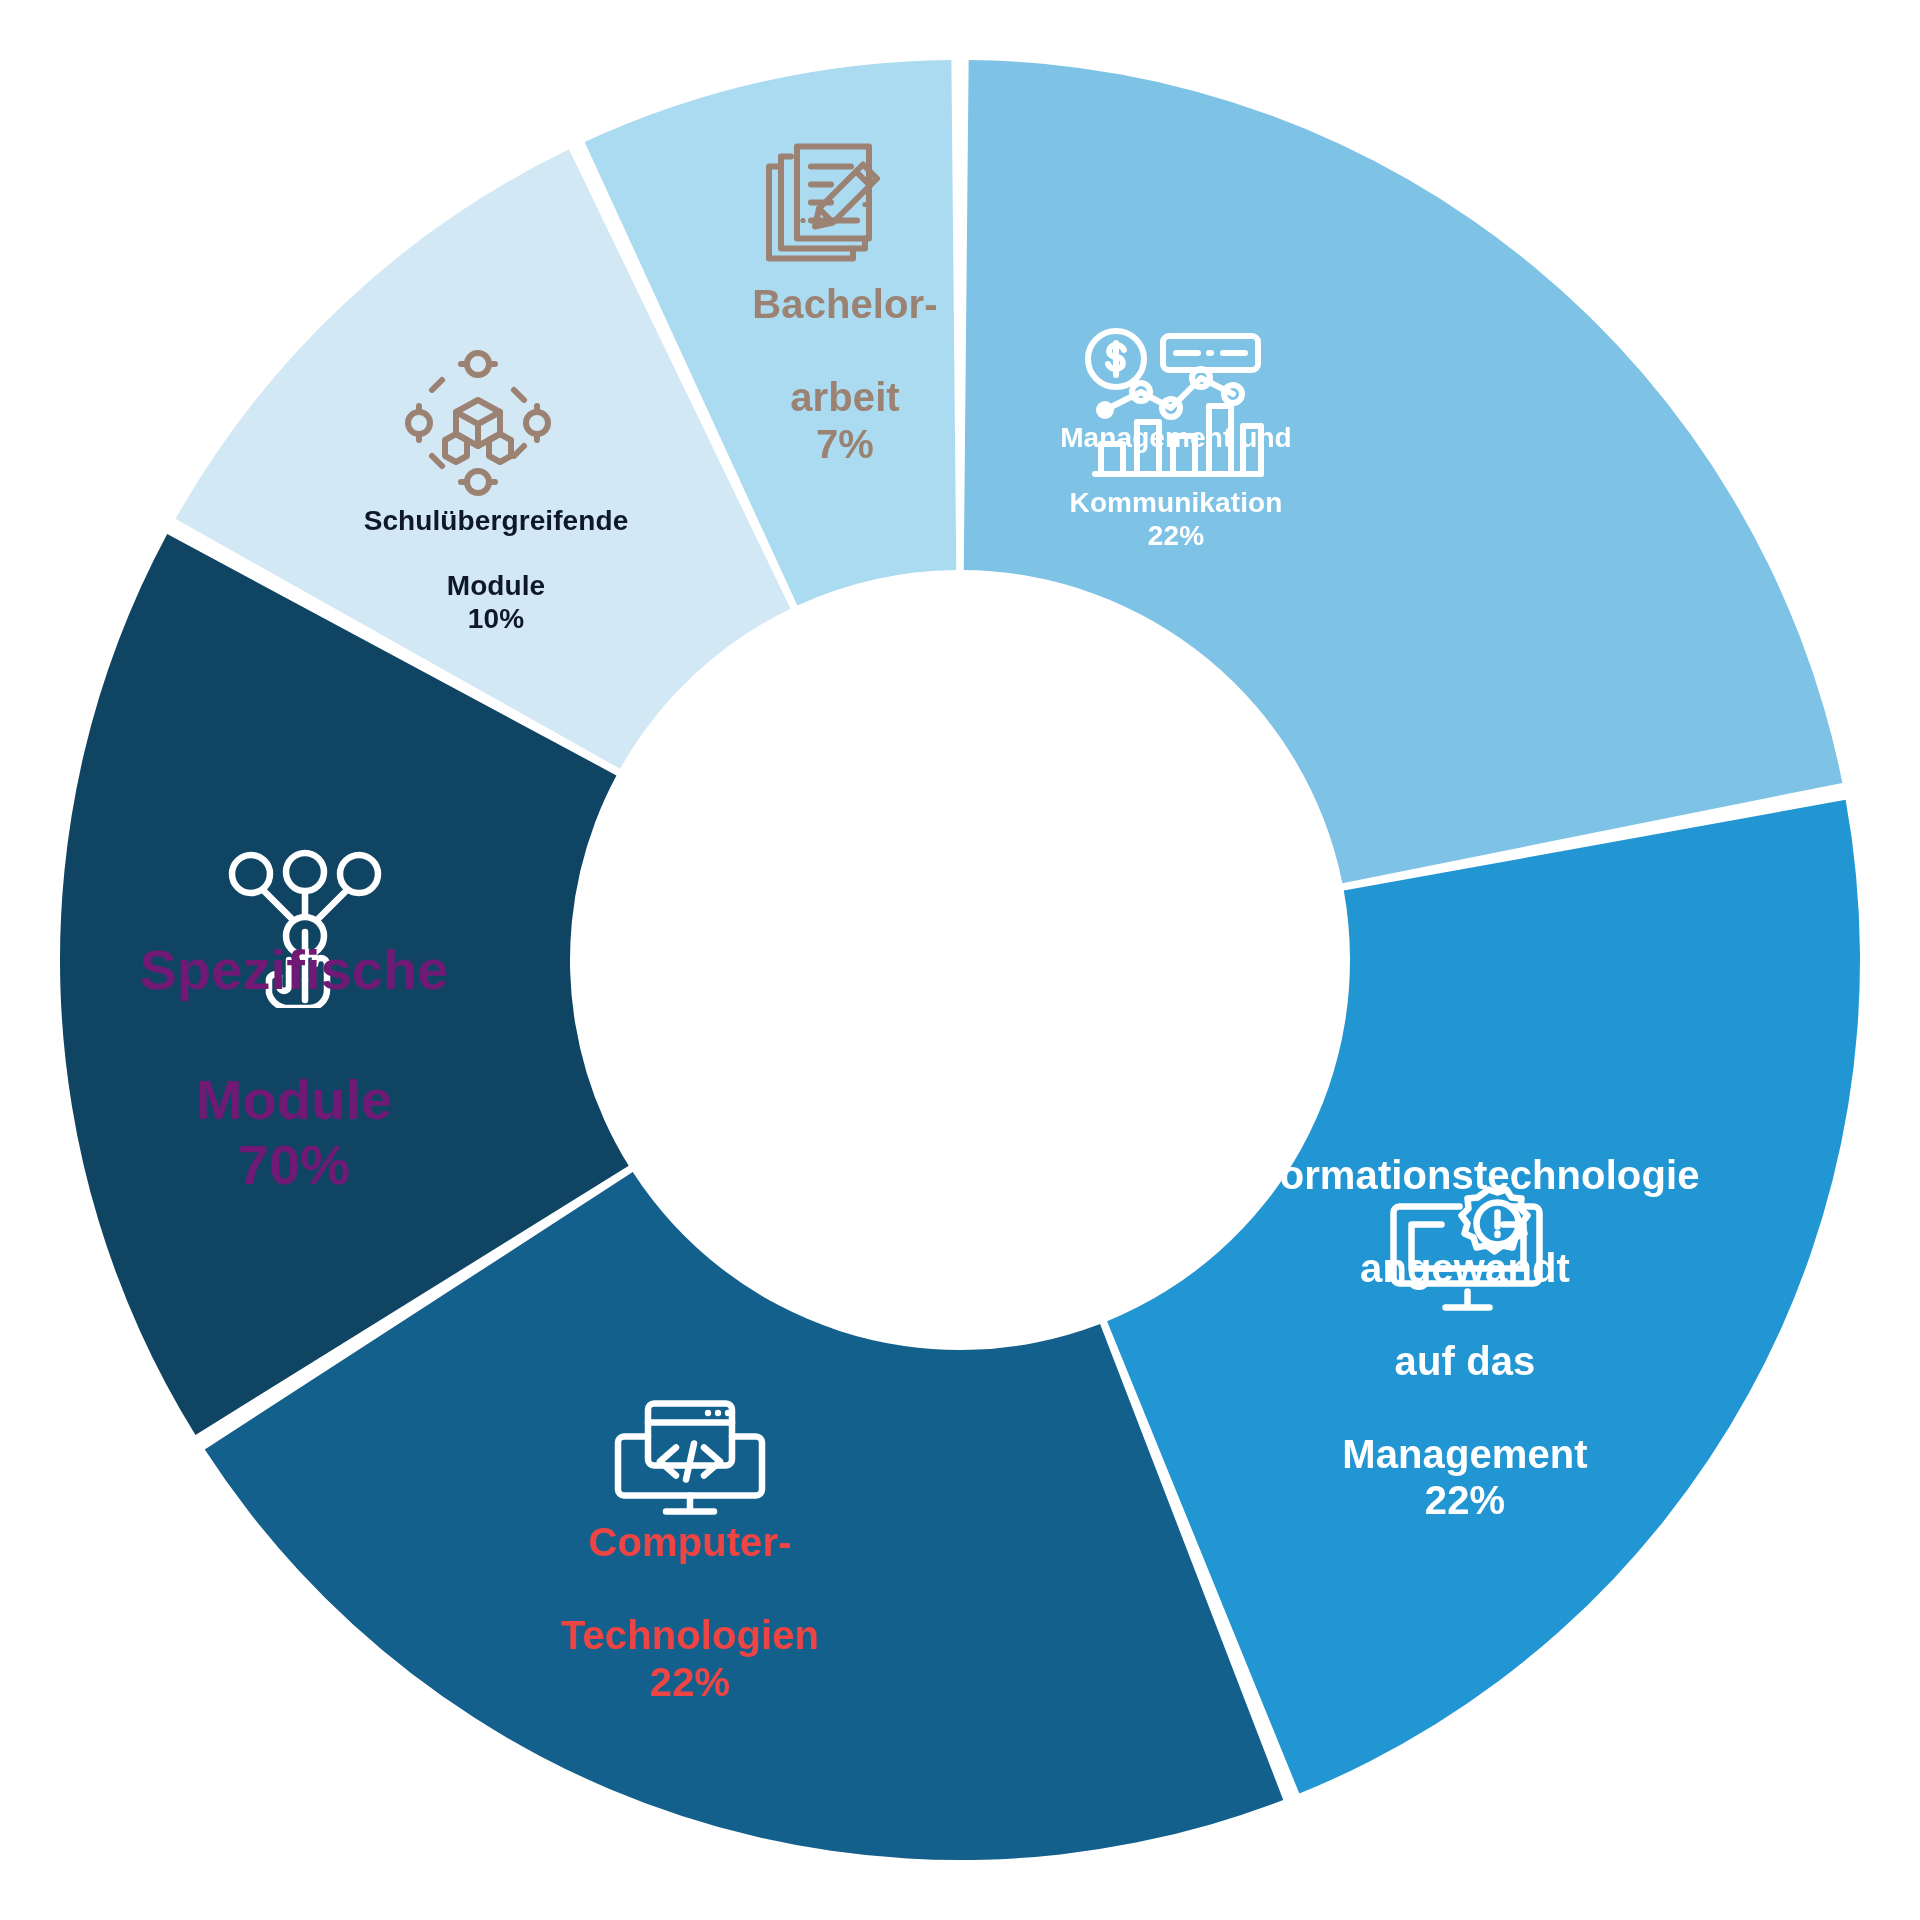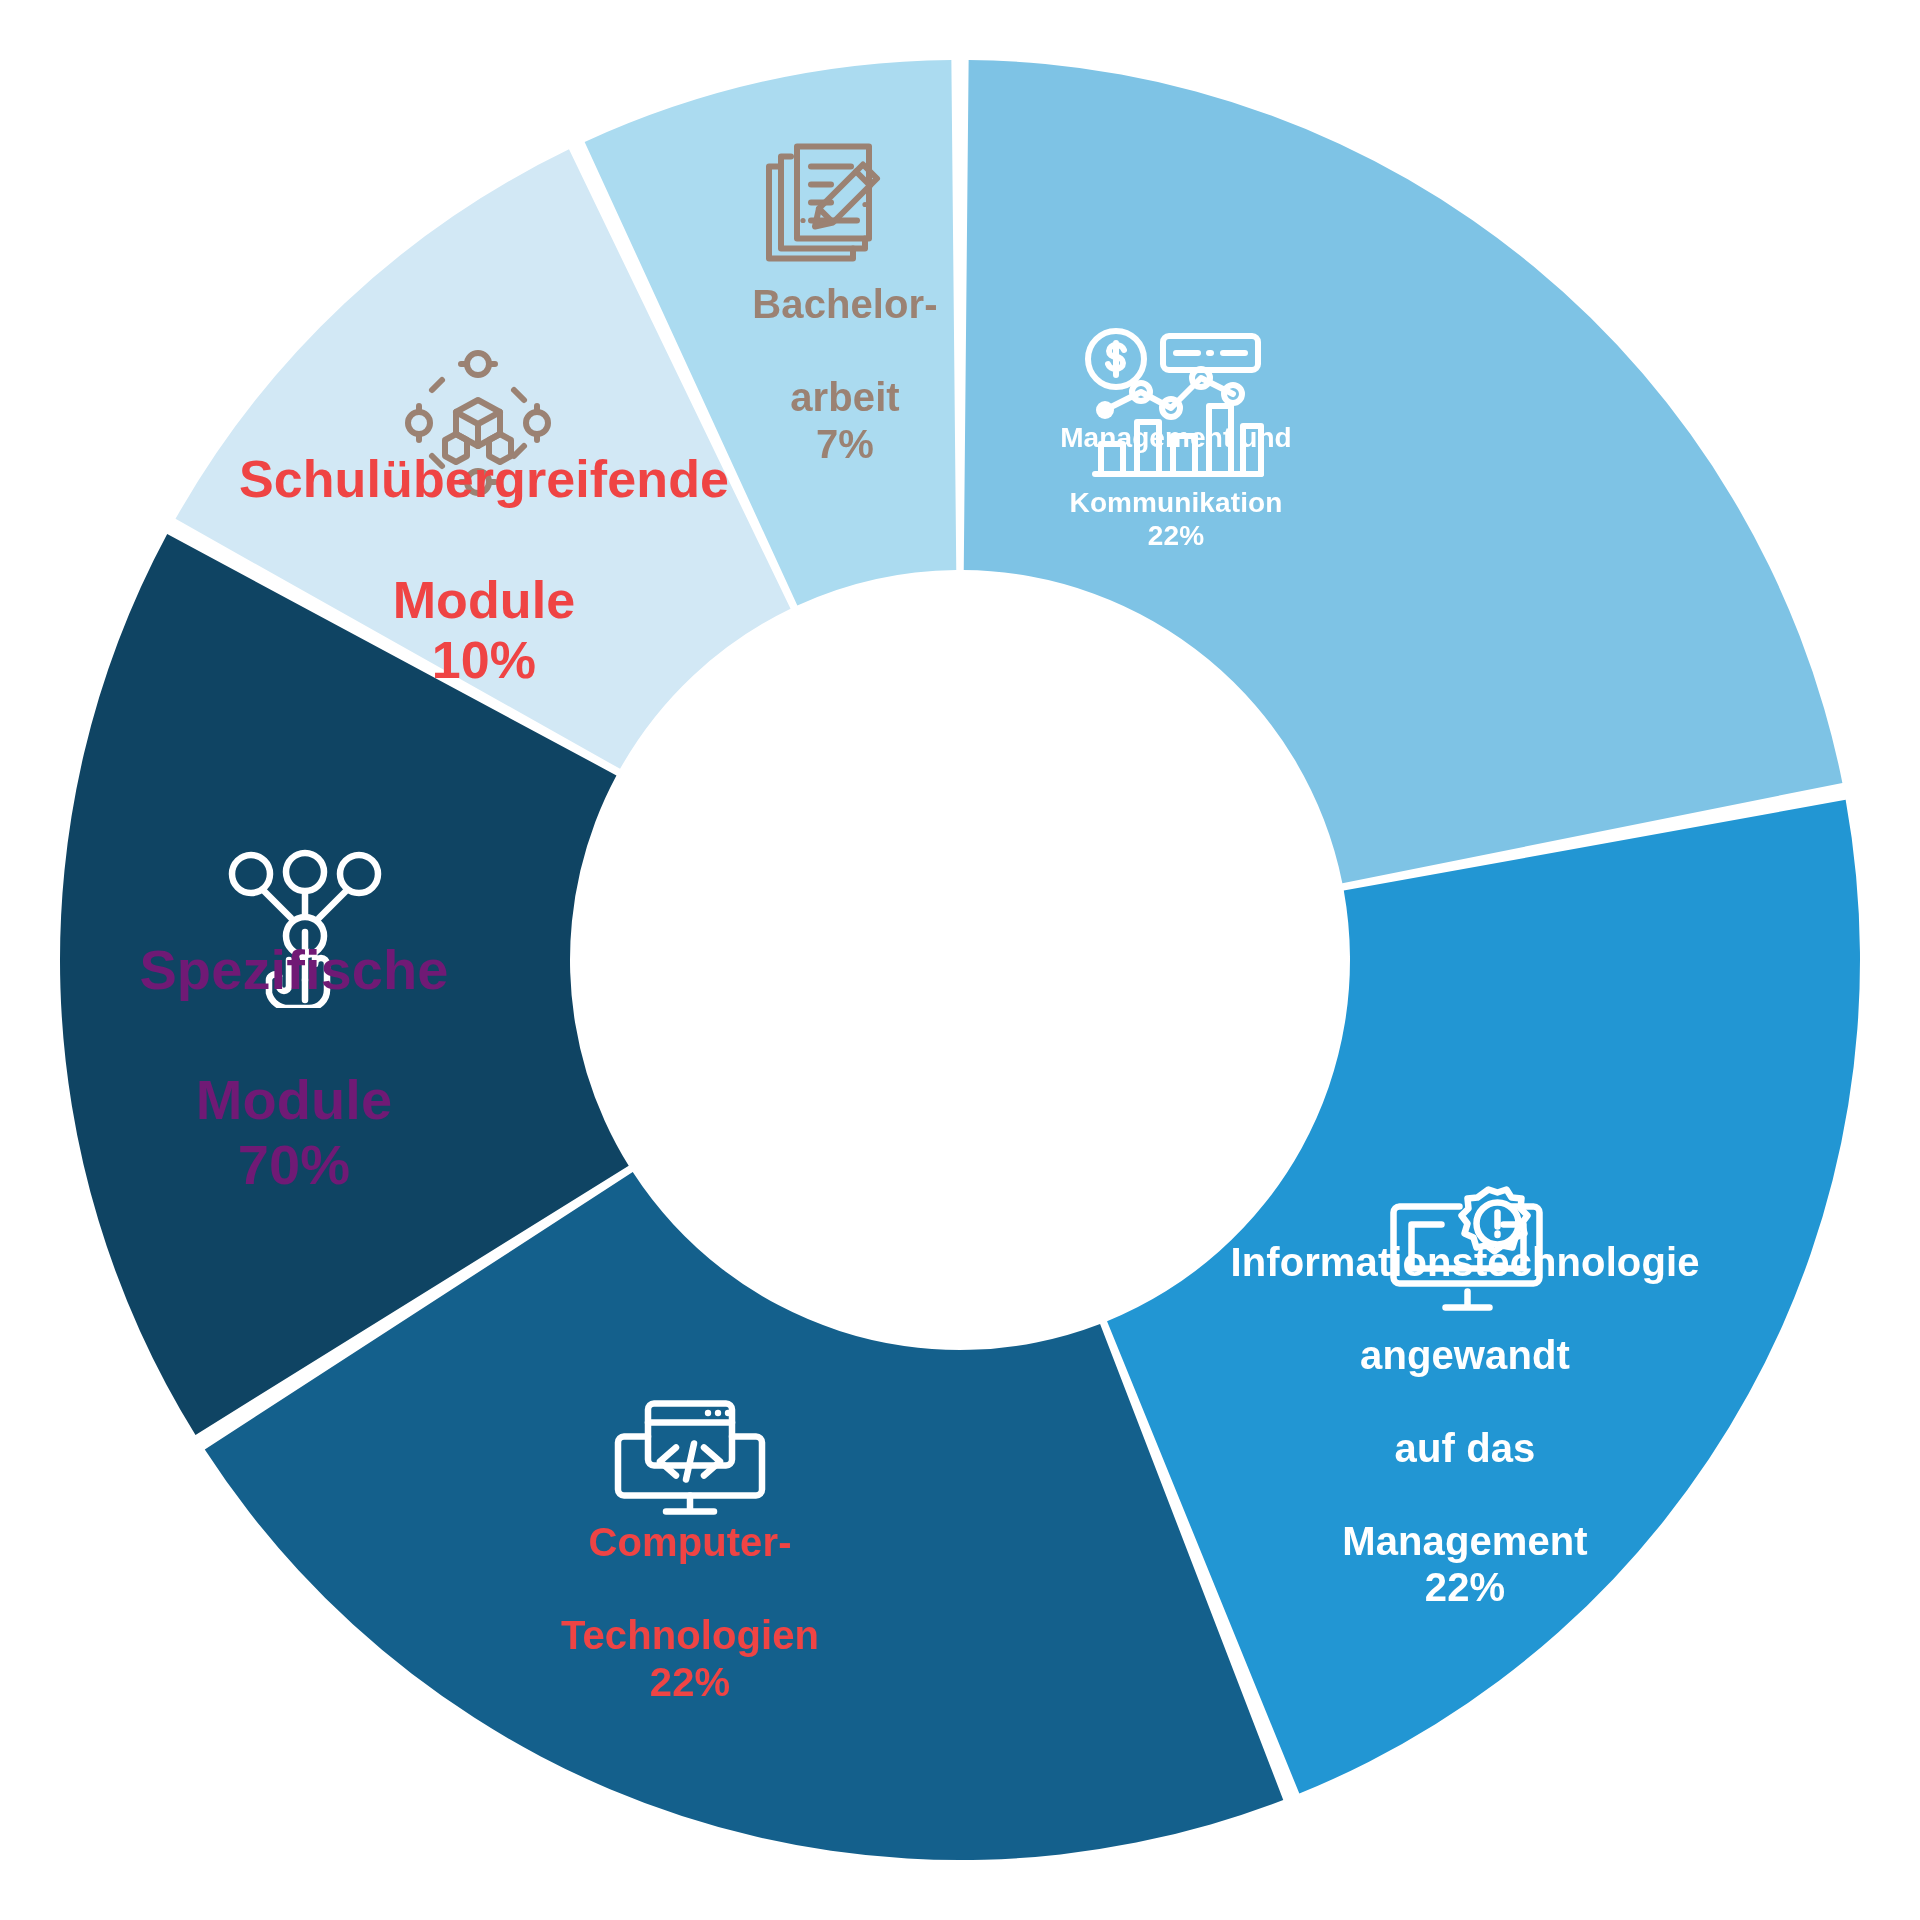--- a/index.html
+++ b/index.html
@@ -88,21 +88,21 @@
   <div class="seg-icon" style="left:1468px; top:1258px;">
     <svg width="165" height="145" viewBox="0 0 165 145" fill="none" stroke="#FFFFFF" stroke-width="6.5" stroke-linecap="round" stroke-linejoin="round">
       <path d="M14 23 h60 M14 23 a6 6 0 0 0 -6 6 v65 a6 6 0 0 0 6 6 h134 a6 6 0 0 0 6-6 v-65 a6 6 0 0 0 -6-6 h-22"></path>
       <path d="M26 41 h30 M26 41 v44 h112 v-44 h-20"></path>
       <path d="M82 108 v16 M60 124 h44"></path>
       <path d="M103 6 l9 3 l9-3 l5 8 l10 1 l-1 10 l7 7 l-6 8 l3 10 l-9 4 l-3 10 l-10-2 l-8 6 l-8-6 l-10 2 l-3-10 l-9-4 l3-10 l-6-8 l7-7 l-1-10 l10-1 z"></path>
       <circle cx="112" cy="40" r="21"></circle>
       <path d="M112 29 v14 M112 50 v1.5"></path>
     </svg>
   </div>
-  <div class="seg-label" style="left:1465px; top:1425px; color:#FFFFFF; font-size:40px;">
+  <div class="seg-label" style="left:1465px; top:1338px; color:#FFFFFF; font-size:40px;">
     <span>Informationstechnologie</span><br>
     <span>angewandt</span><br>
     <span>auf das</span><br>
     <span>Management</span>
     <span class="pct">22%</span>
   </div>
 
   <div class="seg-icon" style="left:690px; top:1470px;">
     <svg width="160" height="145" viewBox="0 0 160 145" fill="none" stroke="#FFFFFF" stroke-width="6.5" stroke-linecap="round" stroke-linejoin="round">
       <rect x="38" y="8" width="84" height="62" rx="6"></rect>
@@ -160,21 +160,21 @@
       <path d="M111 42 l10 10"></path>
       <path d="M29 108 l10 10"></path>
       <path d="M111 108 l10-10"></path>
       <path d="M75 52 L53 64 v22 L75 98 L97 86 V64 Z"></path>
       <path d="M53 64 L75 76 L97 64"></path>
       <path d="M75 76 v22"></path>
       <path d="M53 86 L42 92 v16 L53 114 L64 108 V92 Z"></path>
       <path d="M97 86 L86 92 v16 L97 114 L108 108 V92 Z"></path>
     </svg>
   </div>
-  <div class="seg-label" style="left:484px; top:570px; color:#ef4444; font-size:52px;">
+  <div class="seg-label" style="left:496px; top:570px; color:#0f172a; font-size:28px;">
     <span>Schulübergreifende</span><br>
     <span>Module</span>
     <span class="pct">10%</span>
   </div>
 
   <div class="seg-icon" style="left:827px; top:212px;">
     <svg width="140" height="135" viewBox="0 0 140 135" fill="none" stroke="#9B8273" stroke-width="6" stroke-linecap="round" stroke-linejoin="round">
       <path d="M22 24 h-10 v92 h84 v-10"></path>
       <path d="M34 14 h-10 v92 h84 v-10"></path>
       <path d="M40 4 h72 v92 h-72 z"></path>

